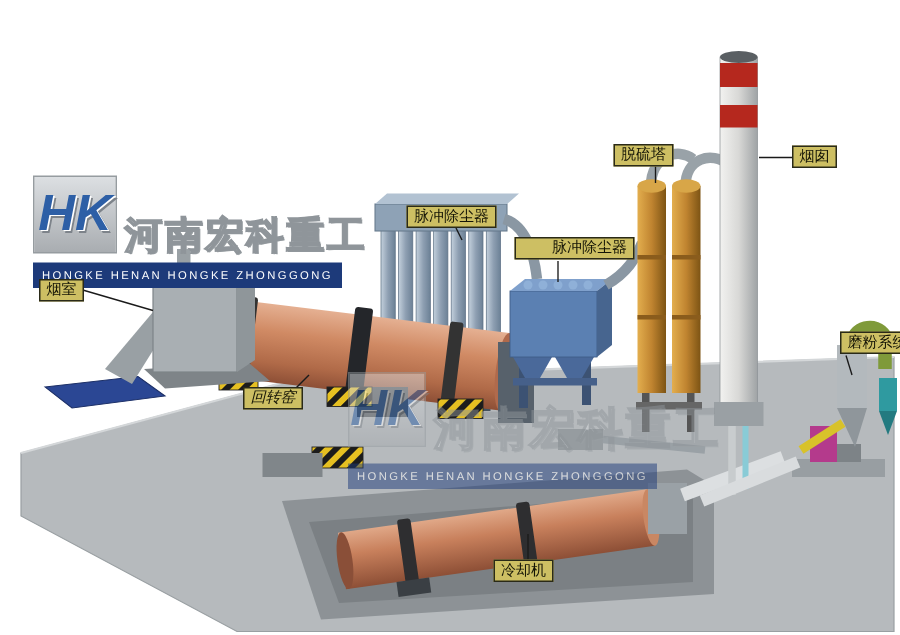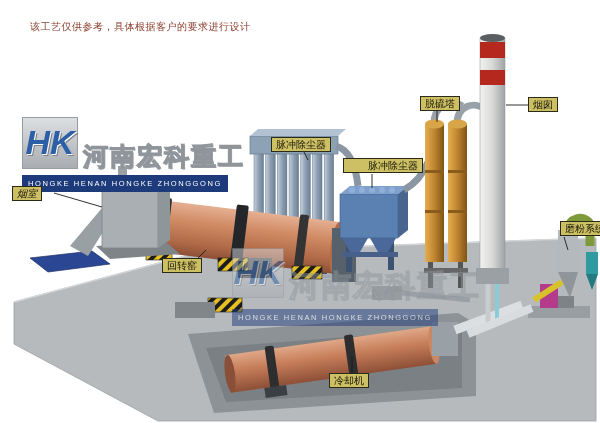--- a/index.html
+++ b/index.html
@@ -225,40 +225,39 @@
       <line x1="196" y1="260" x2="206" y2="250"></line>
       <line x1="304" y1="152" x2="308" y2="160"></line>
       <line x1="372" y1="174" x2="372" y2="188"></line>
       <line x1="437" y1="111" x2="437" y2="122"></line>
       <line x1="528" y1="105" x2="506" y2="105"></line>
       <line x1="564" y1="237" x2="568" y2="250"></line>
       <line x1="352" y1="373" x2="352" y2="356"></line>
     </g>
   </svg>
 
-  <div class="disclaimer">该工艺仅供参考，具体根据客户的要求进行设计</div>
 
   <div class="wm wm-top">
     <div class="wm-row">
       <div class="wm-hk">HK</div>
       <div class="wm-cn">河南宏科重工</div>
     </div>
     <div class="wm-en">HONGKE HENAN HONGKE ZHONGGONG</div>
   </div>
 
   <div class="wm wm-mid">
     <div class="wm-row">
       <div class="wm-hk">HK</div>
       <div class="wm-cn">河南宏科重工</div>
     </div>
     <div class="wm-en">HONGKE HENAN HONGKE ZHONGGONG</div>
   </div>
 
-  <div class="eq-label" style="left:12px;  top:186px;font-style:italic;">烟室</div>
-  <div class="eq-label" style="left:162px; top:258px;">回转窑</div>
+  <div class="eq-label" style="left:26px;  top:186px;">烟室</div>
+  <div class="eq-label" style="left:162px; top:258px;font-style:italic;">回转窑</div>
   <div class="eq-label" style="left:271px; top:137px;">脉冲除尘器</div>
   <div class="eq-label" style="left:343px; top:158px;padding-left:24px;">脉冲除尘器</div>
-  <div class="eq-label" style="left:420px; top:96px;">脱硫塔</div>
+  <div class="eq-label" style="left:409px; top:96px;">脱硫塔</div>
   <div class="eq-label" style="left:528px; top:97px;text-align:center;">烟囱</div>
   <div class="eq-label" style="left:560px; top:221px;">磨粉系统</div>
   <div class="eq-label" style="left:329px; top:373px;text-align:center;">冷却机</div>
 
 </div>
 
 </body></html>

